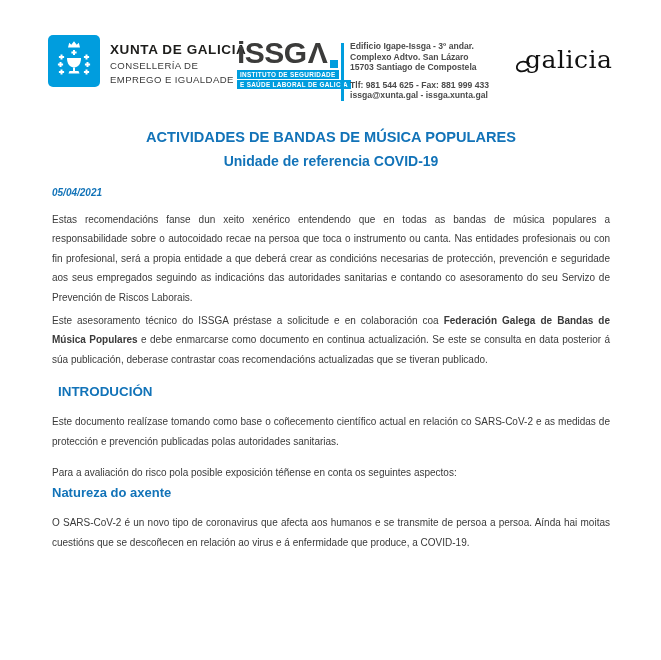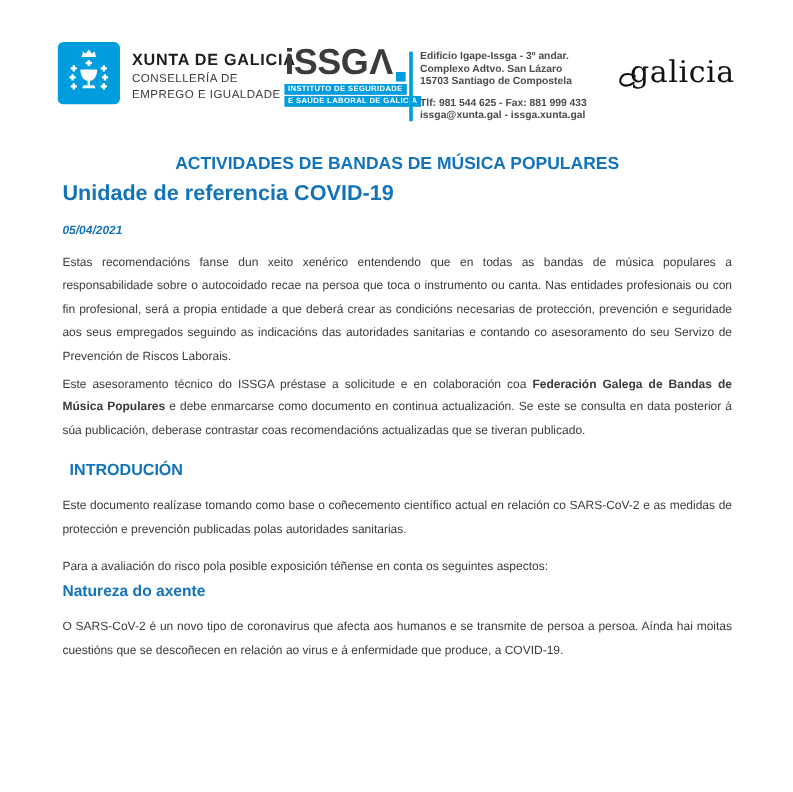--- a/index.html
+++ b/index.html
@@ -31,21 +31,21 @@
 
   .contact-block{position:absolute;left:350px;top:41px;font-size:8.6px;font-weight:bold;color:#4b4b4b;line-height:10.5px;}
   .contact-gap{height:7px;}
 
   .galicia-logo{position:absolute;left:512px;top:42px;}
 
   
   .content{position:absolute;left:52px;top:127px;width:558px;}
   .title{margin:0;font-size:14.6px;font-weight:bold;color:var(--blue);text-align:center;line-height:20px;}
   .title-line{display:block;}
-  .subtitle{margin:6px 0 0;font-size:18px;font-weight:bold;color:var(--blue);line-height:16px;}
+  .subtitle{margin:6px 0 0;font-size:14px;font-weight:bold;color:var(--blue);text-align:center;line-height:16px;}
   .doc-date{margin-top:18px;font-size:10px;font-weight:bold;font-style:italic;color:var(--blue);}
   .body-para{margin:12px 0 0;font-size:10px;line-height:19.4px;text-align:justify;color:var(--ink);}
   .body-para.tight{margin-top:4px;}
   .body-para strong{font-weight:bold;}
   .section-heading{margin:15px 0 0;padding-left:6px;font-size:13.4px;font-weight:bold;color:var(--blue);line-height:16px;}
   .sub-heading{margin:3px 0 0;font-size:13px;font-weight:bold;color:var(--blue);line-height:16px;}
 </style>
 </head>
 <body>
 

